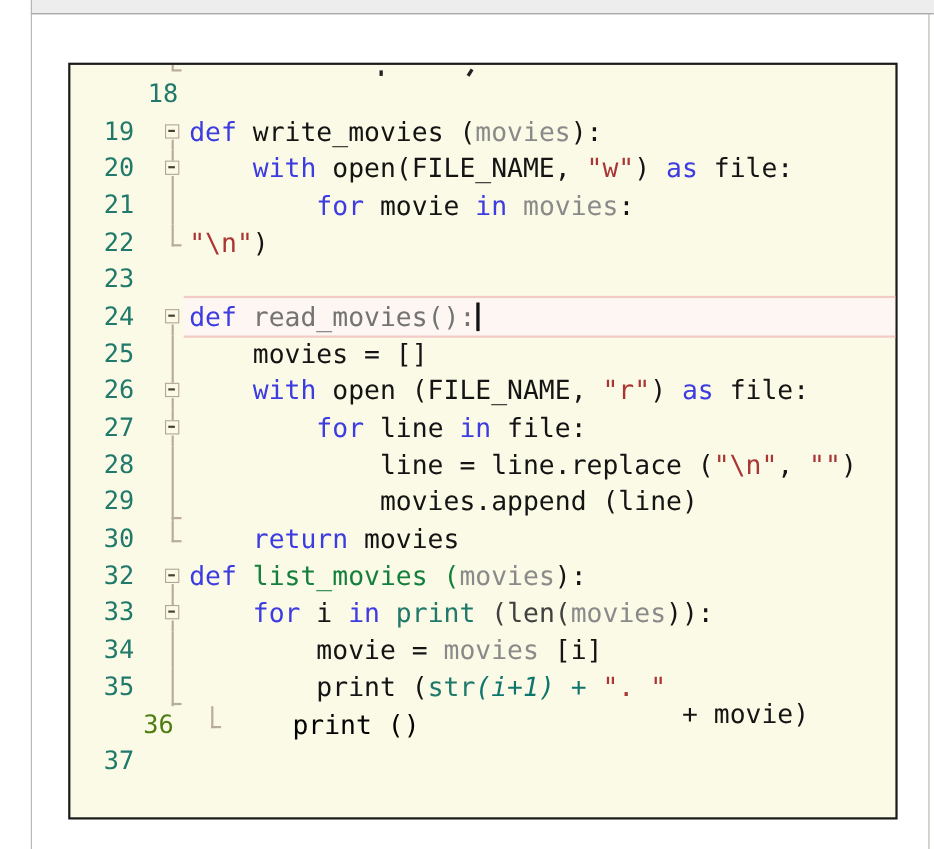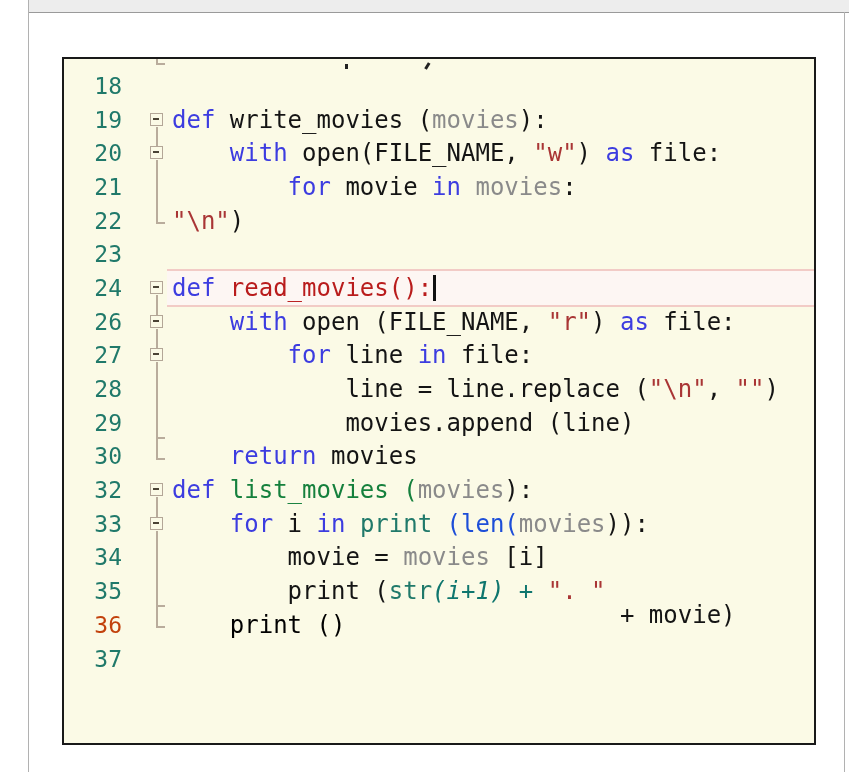--- a/index.html
+++ b/index.html
@@ -61,21 +61,21 @@
       <div class="num" style="color: rgb(32, 121, 106);"></div>
       <div class="fold">
         <div class="seg" style="top: 0px; height: 5px;"></div>
         <div class="tick" style="top: 4px;"></div>
       </div>
       <div class="code"></div>
       <div class="mark stem" style="left: 281px;"></div>
       <div class="mark bslash" style="left: 360px;"></div>
     </div>
     <div class="line">
-      <div class="num" style="color: rgb(32, 121, 106);">18</div>
+      <div class="num" style="color: rgb(32, 121, 106); padding-left: 40px;">18</div>
       <div class="fold"></div>
       <div class="code"></div>
     </div>
     <div class="line">
       <div class="num" style="color: rgb(32, 121, 106);">19</div>
       <div class="fold">
         <div class="fbox">
           <div class="minus"></div>
         </div>
         <div class="seg" style="top: calc(50% + 7px); bottom: 0px;"></div>
@@ -140,22 +140,31 @@
     <div class="line current">
       <div class="num" style="color: rgb(32, 121, 106);">24</div>
       <div class="fold">
         <div class="fbox">
           <div class="minus"></div>
         </div>
         <div class="seg" style="top: calc(50% + 7px); bottom: 0px;"></div>
       </div>
       <div class="code">
         <span class="token" style="color: rgb(60, 60, 224);">def</span>
-        <span class="token" style="color: #b91c1c;"> read_movies():</span>
+        <span class="token" style="color: #737373;"> read_movies():</span>
         <span class="caret"></span>
+      </div>
+    </div>
+    <div class="line">
+      <div class="num" style="color: rgb(32, 121, 106);">25</div>
+      <div class="fold">
+        <div class="seg" style="top: 0px; bottom: 0px;"></div>
+      </div>
+      <div class="code">
+        <span class="token" style="color: rgb(20, 20, 20);">    movies = []</span>
       </div>
     </div>
     <div class="line">
       <div class="num" style="color: rgb(32, 121, 106);">26</div>
       <div class="fold">
         <div class="seg" style="top: 0px; bottom: calc(50% + 7px);"></div>
         <div class="fbox">
           <div class="minus"></div>
         </div>
         <div class="seg" style="top: calc(50% + 7px); bottom: 0px;"></div>
@@ -246,21 +255,21 @@
         </div>
         <div class="seg" style="top: calc(50% + 7px); bottom: 0px;"></div>
       </div>
       <div class="code">
         <span class="token" style="color: rgb(20, 20, 20);">    </span>
         <span class="token" style="color: rgb(60, 60, 224);">for</span>
         <span class="token" style="color: rgb(20, 20, 20);"> i </span>
         <span class="token" style="color: rgb(60, 60, 224);">in</span>
         <span class="token" style="color: rgb(20, 20, 20);"> </span>
         <span class="token" style="color: rgb(32, 121, 106);">print</span>
-        <span class="token" style="color: #1d4ed8;"> (len(</span>
+        <span class="token" style="color: #404040;"> (len(</span>
         <span class="token" style="color: rgb(138, 138, 138);">movies</span>
         <span class="token" style="color: rgb(20, 20, 20);">)):</span>
       </div>
     </div>
     <div class="line">
       <div class="num" style="color: rgb(32, 121, 106);">34</div>
       <div class="fold">
         <div class="seg" style="top: 0px; bottom: 0px;"></div>
       </div>
       <div class="code">
@@ -277,21 +286,21 @@
       </div>
       <div class="code">
         <span class="token" style="color: rgb(20, 20, 20);">        print (</span>
         <span class="token" style="color: rgb(32, 121, 106);">str</span>
         <span class="token" style="color: #0f766e; font-style: italic;">(i+1) + </span>
         <span class="token" style="color: rgb(169, 53, 53);">". "</span>
         <span class="token" style="color: rgb(20, 20, 20); margin-top: 48px;"> + movie)</span>
       </div>
     </div>
     <div class="line">
-      <div class="num" style="color: #c2410c;">36</div>
+      <div class="num" style="color: #4d7c0f; margin-left: 36px;">36</div>
       <div class="fold">
         <div class="seg" style="top: 0px; bottom: 40%;"></div>
         <div class="tick" style="top: calc(60% - 2px);"></div>
       </div>
       <div class="code">
         <span class="token" style="color: #000000;">    print ()</span>
       </div>
     </div>
     <div class="line">
       <div class="num" style="color: rgb(32, 121, 106);">37</div>

